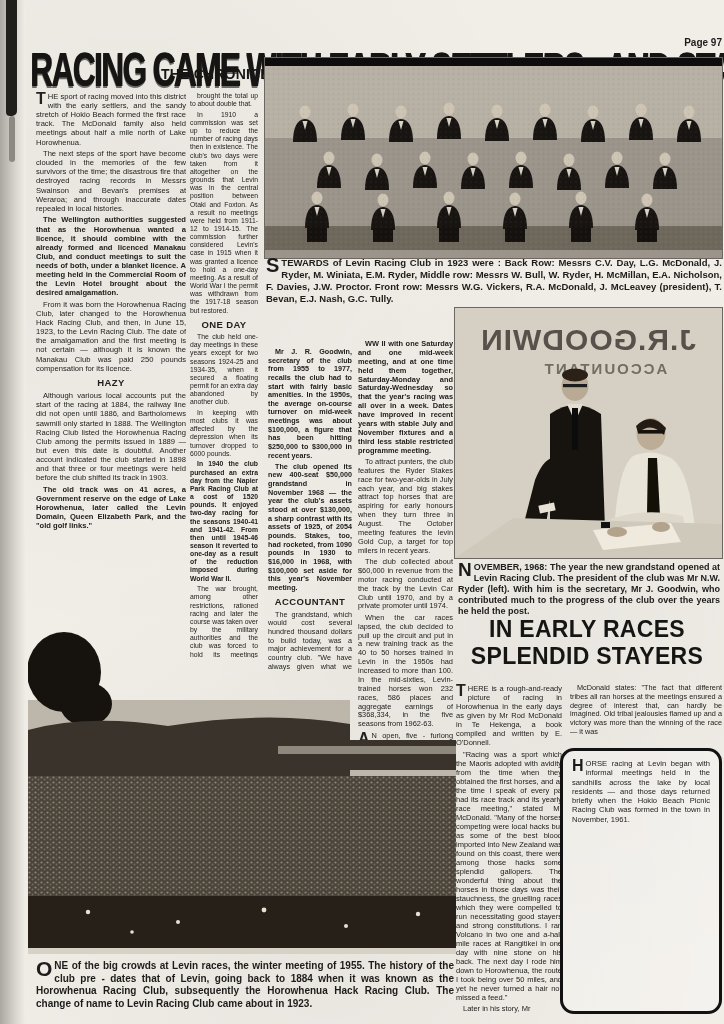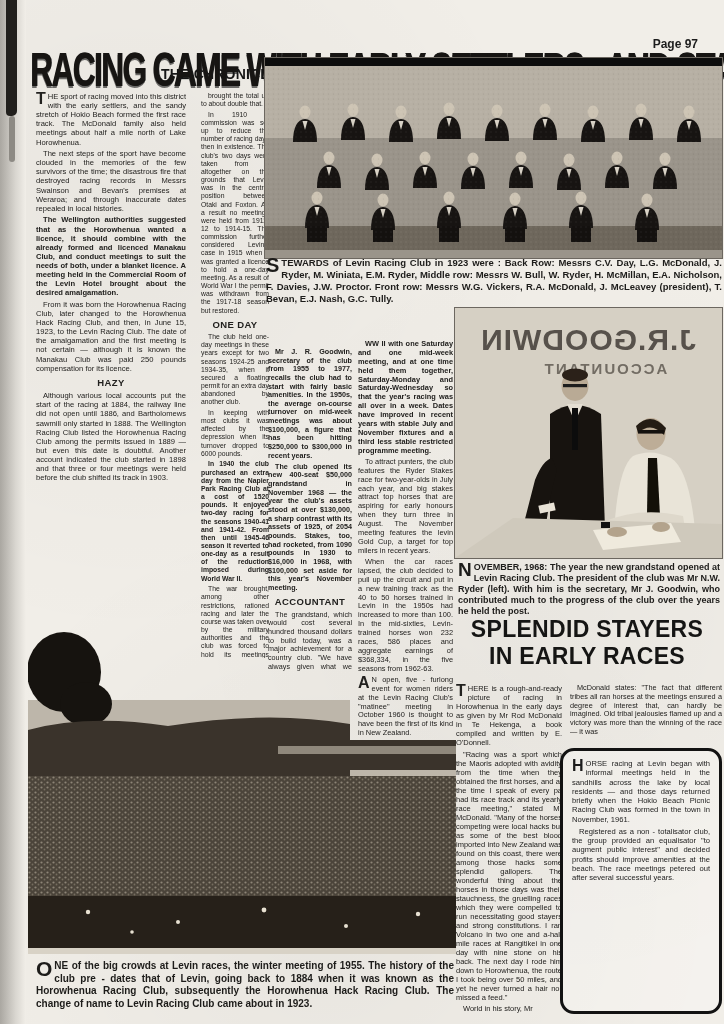--- a/index.html
+++ b/index.html
@@ -8,33 +8,33 @@
         background-image:radial-gradient(circle at 18% 22%,rgba(0,0,0,.035),transparent 42%),
                          radial-gradient(circle at 78% 60%,rgba(0,0,0,.03),transparent 45%),
                          radial-gradient(circle at 45% 88%,rgba(0,0,0,.04),transparent 40%);
         color:#1c1c1c;font-family:"Liberation Sans",sans-serif;}
   .scan-strip{position:absolute;left:0;top:0;width:26px;height:1024px;
         background:linear-gradient(90deg,#aaa7a1,#d9d6d0 60%,#f1eee8);}
   .scan-mark{position:absolute;left:6px;top:0;width:11px;height:116px;background:#211f1c;border-radius:0 0 5px 4px;}
   .scan-mark2{position:absolute;left:9px;top:116px;width:6px;height:46px;background:#8d8a84;border-radius:3px;}
   .masthead{position:absolute;left:105px;top:30px;width:555px;text-align:center;
         font-size:14px;font-weight:bold;letter-spacing:.2px;color:#161616;margin-top:36px;}
-  .pageno{position:absolute;right:26px;top:37px;font-size:12px;font-weight:bold;}
+  .pageno{position:absolute;right:2px;top:37px;font-size:10px;font-weight:bold;}
   .headline{position:absolute;left:30px;top:44px;font-size:40px;font-weight:bold;letter-spacing:-2px;
         white-space:nowrap;color:#171513;transform:scale(.79,1.18);transform-origin:left top;
         text-shadow:1px 0 0 #1a1a1a,0 1px 0 rgba(20,20,20,.6);}
   .col{position:absolute;overflow:hidden;text-align:justify;line-height:1.2;color:#22211f;}
   .col p,.col .blk-h{margin:0 0 2.5px 0;}
   .blk-p,.blk-b{text-indent:7px;}
   .blk-d{text-indent:0;}
   .blk-b{font-weight:bold;}
   .blk-h{text-align:center;font-weight:bold;font-size:9.5px;letter-spacing:.4px;margin:4px 0 3px 0 !important;text-indent:0;}
   .dropcap{float:left;font-weight:bold;font-size:16px;line-height:12px;margin:1px 2px 0 0;}
   #col1{left:36px;top:92px;width:150px;height:606px;font-size:7.6px;}
-  #col2{left:201px;top:92px;width:68px;height:566px;font-size:6.8px;}
+  #col2{left:190px;top:92px;width:68px;height:566px;font-size:6.8px;}
   #col3{left:268px;top:348px;width:84px;height:323px;font-size:7.2px;}
   #col4{left:358px;top:340px;width:95px;height:405px;font-size:7.4px;}
   #col5{left:456px;top:684px;width:106px;height:333px;font-size:7.5px;}
   #col6{left:570px;top:684px;width:152px;height:62px;font-size:7.3px;}
   .photo{position:absolute;background:#9a948a;}
   #photo1{left:265px;top:58px;width:457px;height:192px;border-top:8px solid #0d0d0d;box-shadow:0 0 0 1px #6c6760;}
   #photo2{left:455px;top:308px;width:267px;height:250px;box-shadow:0 0 0 1px #6c6760;background:#d6d0c4;}
   .cap{position:absolute;font-weight:bold;text-align:justify;color:#1d1c1a;}
   #cap1{left:266px;top:257px;width:456px;font-size:9.5px;line-height:1.25;}
   #cap1 .dropcap{font-size:20px;line-height:15px;}
@@ -63,39 +63,41 @@
   <div class="pageno">Page 97</div>
   <div class="headline">RACING CAME WITH EARLY SETTLERS - AND STAYED</div>
 
   <div class="col" id="col1">
       <p class="blk-d"><span class="dropcap">T</span>HE sport of racing moved into this district with the early settlers, and the sandy stretch of Hokio Beach formed the first race track. The McDonald family also held meetings about half a mile north of Lake Horowhenua.</p>
       <p class="blk-p">The next steps of the sport have become clouded in the memories of the few survivors of the time; the disastrous fire that destroyed racing records in Messrs Swainson and Bevan's premises at Weraroa; and through inaccurate dates repealed in local histories.</p>
       <p class="blk-b">The Wellington authorities suggested that as the Horowhenua wanted a licence, it should combine with the already formed and licenced Manakau Club, and conduct meetings to suit the needs of both, under a blanket licence. A meeting held in the Commercial Room of the Levin Hotel brought about the desired amalgamation.</p>
       <p class="blk-p">From it was born the Horowhenua Racing Club, later changed to the Horowhenua Hack Racing Club, and then, in June 15, 1923, to the Levin Racing Club. The date of the amalgamation and the first meeting is not certain — although it is known the Manakau Club was paid 250 pounds compensation for its licence.</p>
       <div class="blk-h">HAZY</div>
       <p class="blk-p">Although various local accounts put the start of the racing at 1884, the railway line did not open until 1886, and Bartholomews sawmill only started in 1888. The Wellington Racing Club listed the Horowhenua Racing Club among the permits issued in 1889 — but even this date is doubtful. Another account indicated the club started in 1898 and that three or four meetings were held before the club shifted its track in 1903.</p>
+      <p class="blk-b">The old track was on 41 acres, a Government reserve on the edge of Lake Horowhenua, later called the Levin Domain, Queen Elizabeth Park, and the "old golf links."</p>
     </div>
   <div class="col" id="col2">
       <p class="blk-p">brought the total up to about double that.</p>
       <p class="blk-p">In 1910 a commission was set up to reduce the number of racing days then in existence. The club's two days were taken from it altogether on the grounds that Levin was in the central position between Otaki and Foxton. As a result no meetings were held from 1911-12 to 1914-15. The commission further considered Levin's case in 1915 when it was granted a licence to hold a one-day meeting. As a result of World War I the permit was withdrawn from the 1917-18 season but restored.</p>
       <div class="blk-h">ONE DAY</div>
       <p class="blk-p">The club held one-day meetings in these years except for two seasons 1924-25 and 1934-35, when it secured a floating permit for an extra day abandoned by another club.</p>
       <p class="blk-p">In keeping with most clubs it was affected by the depression when its turnover dropped to 6000 pounds.</p>
       <p class="blk-b">In 1940 the club purchased an extra day from the Napier Park Racing Club at a cost of 1520 pounds. It enjoyed two-day racing for the seasons 1940-41 and 1941-42. From then until 1945-46 season it reverted to one-day as a result of the reduction imposed during World War II.</p>
       <p class="blk-p">The war brought, among other restrictions, rationed racing and later the course was taken over by the military authorities and the club was forced to hold its meetings away from home. Just as the club was getting back into its stride again, came another blow about 1950 when the course was condemned for racing.</p>
     </div>
   <div class="col" id="col3">
       <p class="blk-b">Mr J. R. Goodwin, secretary of the club from 1955 to 1977, recalls the club had to start with fairly basic amenities. In the 1950s, the average on-course turnover on mid-week meetings was about $100,000, a figure that has been hitting $250,000 to $300,000 in recent years.</p>
       <p class="blk-b">The club opened its new 400-seat $50,000 grandstand in November 1968 — the year the club's assets stood at over $130,000, a sharp contrast with its assets of 1925, of 2054 pounds. Stakes, too, had rocketed, from 1090 pounds in 1930 to $16,000 in 1968, with $100,000 set aside for this year's November meeting.</p>
       <div class="blk-h">ACCOUNTANT</div>
       <p class="blk-p">The grandstand, which would cost several hundred thousand dollars to build today, was a major achievement for a country club. "We have always given what we considered to be generous stake monies for our meetings." commented Mr Goodwin. "Consequently, it was a choice between being popular or making money and progress has had to keep in step with finances."</p>
     </div>
   <div class="col" id="col4">
       <p class="blk-b">WW II with one Saturday and one mid-week meeting, and at one time held them together, Saturday-Monday and Saturday-Wednesday so that the year's racing was all over in a week. Dates have improved in recent years with stable July and November fixtures and a third less stable restricted programme meeting.</p>
-      <p class="blk-p">To attract punters, the club features the Ryder Stakes race for two-year-olds in July each year, and big stakes attract top horses that are aspiring for early honours when they turn three in August. The November meeting features the levin Gold Cup, a target for top milers in recent years.</p>
+      <p class="blk-p">To attract punters, the club features the Ryder Stakes race for two-year-olds in July each year, and big stakes attract top horses that are aspiring for early honours when they turn three in August. The October meeting features the levin Gold Cup, a target for top milers in recent years.</p>
+      <p class="blk-p">The club collected about $60,000 in revenue from the motor racing conducted at the track by the Levin Car Club until 1970, and by a private promoter until 1974.</p>
       <p class="blk-p">When the car races lapsed, the club decided to pull up the circuit and put in a new training track as the 40 to 50 horses trained in Levin in the 1950s had increased to more than 100. In the mid-sixties, Levin-trained horses won 232 races, 586 places and aggregate earnings of $368,334, in the five seasons from 1962-63.</p>
       <p class="blk-d"><span class="dropcap">A</span>N open, five - furlong event for women riders at the Levin Racing Club's "matinee" meeting in October 1960 is thought to have been the first of its kind in New Zealand.</p>
     </div>
 
   <div class="photo" id="photo1">
     <svg viewBox="0 0 457 184" width="457" height="184">
       <defs>
         <g id="stw">
           <ellipse cx="0" cy="0" rx="5.5" ry="6.5" fill="#cdc4b4"></ellipse>
           <path d="M-12,30 Q-12,8 0,7 Q12,8 12,30 Z" fill="#171412"></path>
@@ -175,36 +177,35 @@
       <ellipse cx="162" cy="224" rx="10" ry="5" fill="#b3a38c"></ellipse>
       <ellipse cx="206" cy="219" rx="9" ry="5" fill="#b3a38c"></ellipse>
       <rect x="146" y="214" width="9" height="6" fill="#111"></rect>
     </svg>
   </div>
   <div class="cap" id="cap2">
     <span class="dropcap">N</span><span>OVEMBER, 1968: The year the new grandstand opened at Levin Racing Club. The president of the club was Mr N.W. Ryder (left). With him is the secretary, Mr J. Goodwin, who contributed much to the progress of the club over the years he held the post.</span>
   </div>
 
   <div class="subhead">
+    <div>IN EARLY RACES</div>
     <div>SPLENDID STAYERS</div>
-    <div>IN EARLY RACES</div>
   </div>
 
   <div class="col" id="col5">
       <p class="blk-d"><span class="dropcap">T</span>HERE is a rough-and-ready picture of racing in Horowhenua in the early days as given by Mr Rod McDonald in Te Hekenga, a book compiled and written by E. O'Donnell.</p>
       <p class="blk-p">"Racing was a sport which the Maoris adopted with avidity from the time when they obtained the first horses, and at the time I speak of every pa had its race track and its yearly race meeting," stated Mr McDonald. "Many of the horses competing were local hacks but as some of the best blood imported into New Zealand was found on this coast, there were among those hacks some splendid gallopers. The wonderful thing about the horses in those days was their stauchness, the gruelling races which they were compelled to run necessitating good stayers and strong constitutions. I ran Volcano in two one and a-half mile races at Rangitikei in one day with nine stone on his back. The next day I rode him down to Horowhenua, the route I took being over 50 miles, and yet he never turned a hair nor missed a feed."</p>
-      <p class="blk-p">World in his story, Mr</p>
+      <p class="blk-p">Later in his story, Mr</p>
     </div>
   <div class="col" id="col6">
       <p class="blk-p">McDonald states: "The fact that different tribes all ran horses at the meetings ensured a degree of interest that, can hardly be imagined. Old tribal jealousies flamed up and a victory was more than the winning of the race — it was</p>
     </div>
 
   <div class="boxart">
       <p class="blk-d"><span class="dropcap">H</span>ORSE racing at Levin began with informal meetings held in the sandhills across the lake by local residents — and those days returned briefly when the Hokio Beach Picnic Racing Club was formed in the town in November, 1961.</p>
-      <p class="blk-p">Registered as a non - totalisator club, the group provided an equalisator "to augment public interest" and decided profits should improve amenities at the beach. The race meetings petered out after several successful years.</p>
     </div>
 
   <div id="photo3">
     <svg viewBox="0 0 428 328" width="428" height="328">
       <defs>
         <pattern id="crd" width="6" height="5" patternUnits="userSpaceOnUse">
           <circle cx="1.5" cy="1.5" r="1.1" fill="#cdc4b2" opacity=".5"></circle>
           <circle cx="4.5" cy="3.5" r=".9" fill="#a99f8d" opacity=".45"></circle>
         </pattern>
       </defs>

